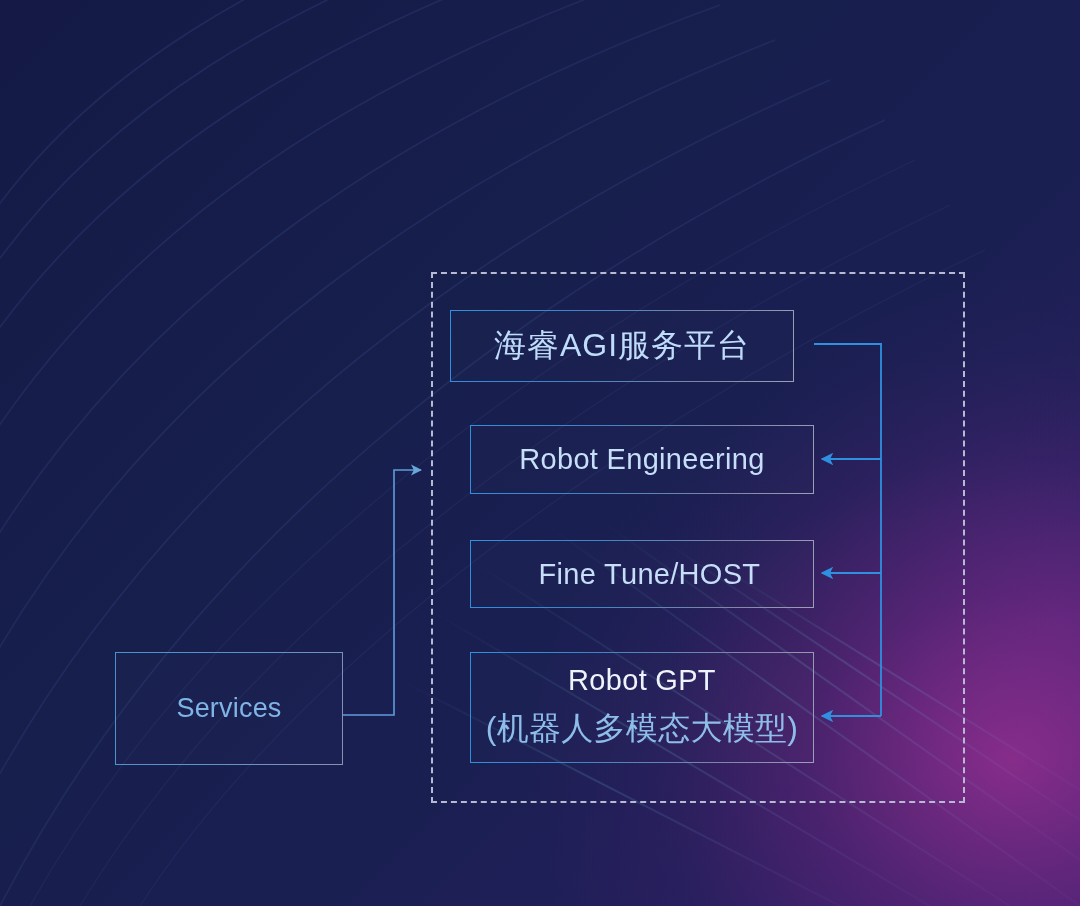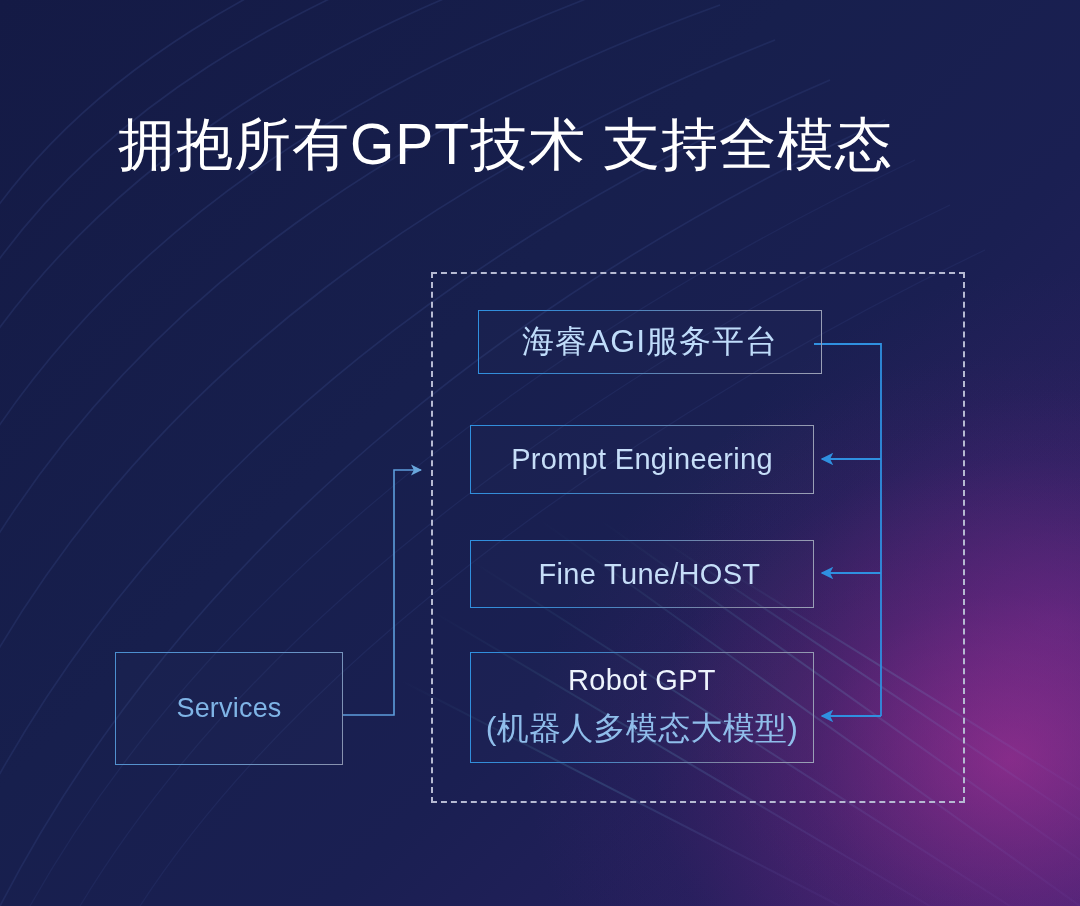--- a/index.html
+++ b/index.html
@@ -66,21 +66,21 @@
   }
   .node .line1 {
     color: #cfe4fb;
     white-space: nowrap;
   }
   .node .line2 {
     white-space: nowrap;
   }
 
   #node-platform {
-    left: 478px; top: 310px; width: 344px; height: 64px;
+    left: 450px; top: 310px; width: 344px; height: 72px;
   }
   #node-platform .line1 {
     font-size: 32px;
     color: #bfdcfa;
     letter-spacing: 1px;
   }
 
   #node-prompt {
     left: 470px; top: 425px; width: 344px; height: 69px;
   }
@@ -195,21 +195,20 @@
       <path d="M 540 520 L 1080 906"></path>
       <path d="M 600 520 L 1080 860"></path>
       <path d="M 655 535 L 1080 820"></path>
       <path d="M 710 560 L 1080 790"></path>
       <path d="M 470 560 L 1010 906"></path>
       <path d="M 430 610 L 930 906"></path>
       <path d="M 400 680 L 840 906"></path>
     </g>
   </svg>
 
-  <div class="title">拥抱所有GPT技术  支持全模态</div>
 
   <div class="dashed-box"></div>
 
   <svg class="connectors" width="1080" height="906" viewBox="0 0 1080 906" aria-hidden="true">
     <defs>
       <marker id="arrowL" viewBox="0 0 10 10" refX="9" refY="5" markerWidth="7" markerHeight="7" orient="auto-start-reverse">
         <path d="M 0 0 L 10 5 L 0 10 L 2.6 5 z" fill="#2f90e0"></path>
       </marker>
       <marker id="arrowR" viewBox="0 0 10 10" refX="9" refY="5" markerWidth="7" markerHeight="7" orient="auto">
         <path d="M 0 0 L 10 5 L 0 10 L 2.6 5 z" fill="#69a6dc"></path>
@@ -226,21 +225,21 @@
     <g stroke="#5d9ddb" stroke-width="1.6" fill="none">
       <path d="M 343 715 L 394 715 L 394 470 L 421 470" marker-end="url(#arrowR)"></path>
     </g>
   </svg>
 
   <div class="node" id="node-platform">
     <span class="line1">海睿AGI服务平台</span>
   </div>
 
   <div class="node" id="node-prompt">
-    <span class="line1">Prompt Engineering</span>
+    <span class="line1">Robot Engineering</span>
   </div>
 
   <div class="node" id="node-finetune">
     <span class="line1">Fine Tune/HOST</span>
   </div>
 
   <div class="node" id="node-robot">
     <span class="line1">Robot GPT</span>
     <span class="line2">(机器人多模态大模型)</span>
   </div>

